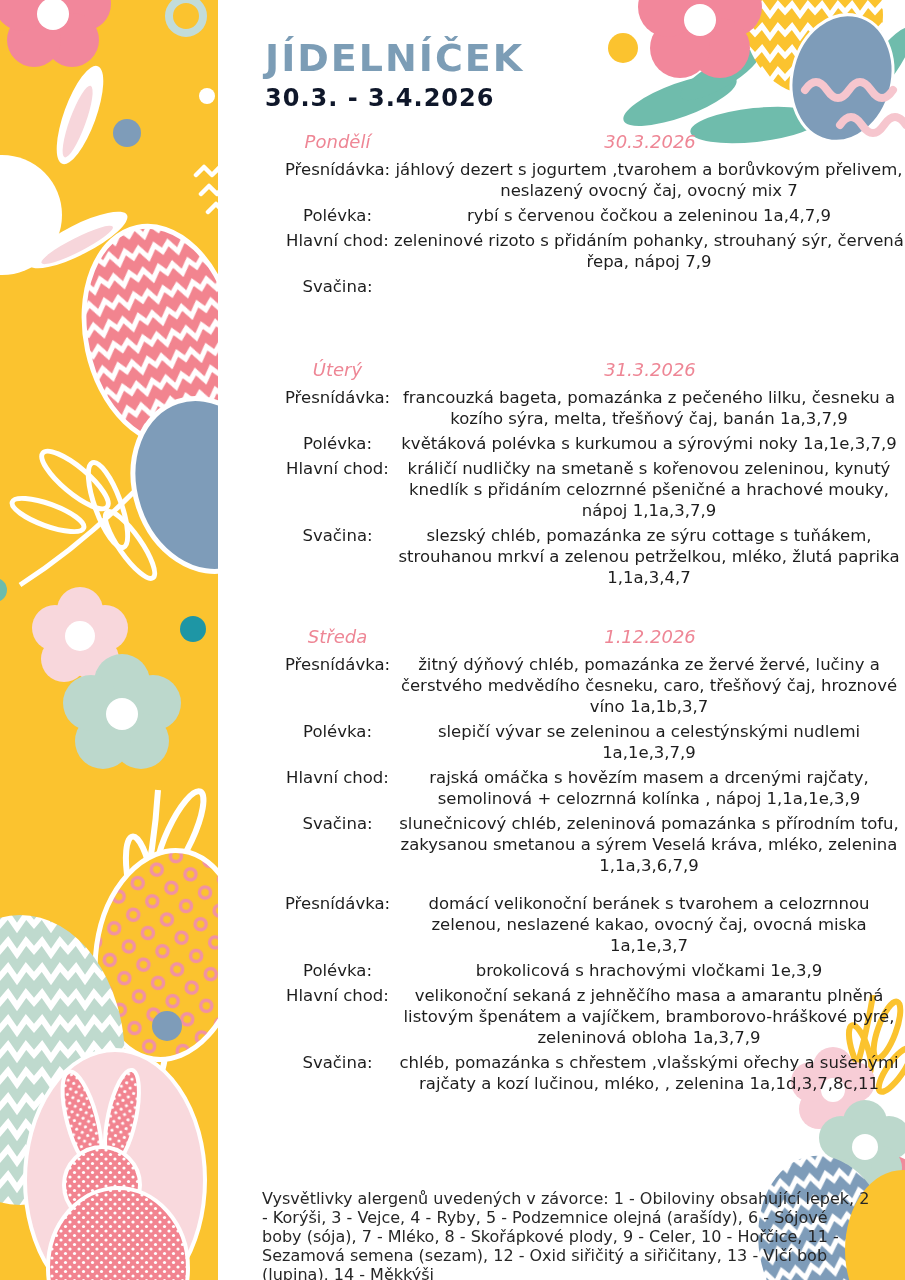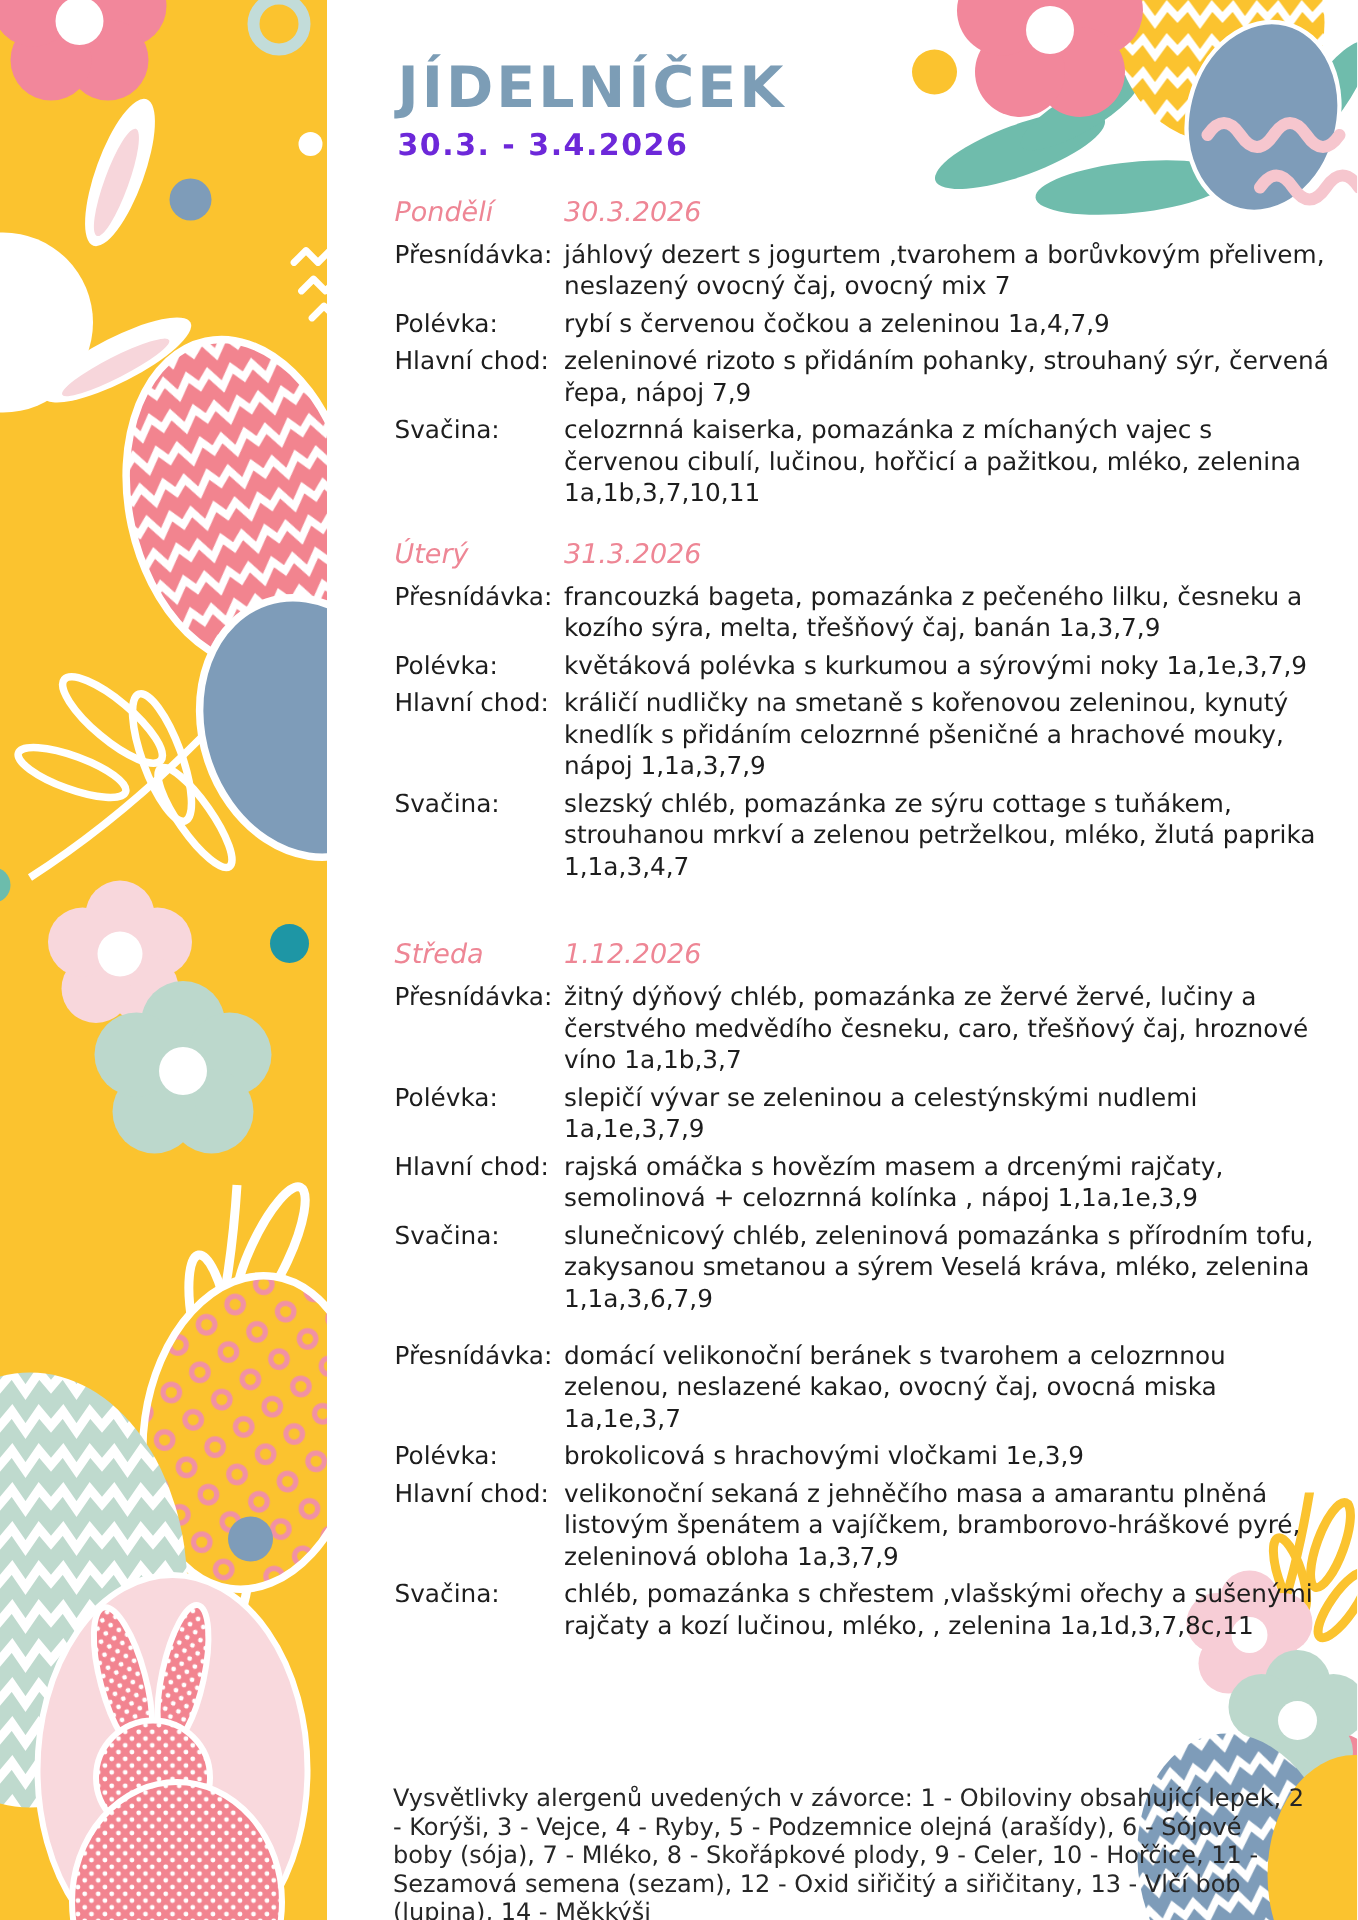--- a/index.html
+++ b/index.html
@@ -10,24 +10,24 @@
   svg{display:block;}
   .sidebar-art{position:absolute;left:0;top:0;}
   .art-top-right{position:absolute;top:0;right:0;}
   .art-bottom-right{position:absolute;bottom:0;right:0;}
 
   .header{position:absolute;left:265px;top:36px;}
   .page-title{
     margin:0;font-size:38px;font-weight:bold;letter-spacing:2px;color:#7C9DB6;
   }
   .date-range{
-    margin:4px 0 0 0;font-size:20px;font-weight:bold;letter-spacing:1px;color:#6d28d9;
-  }
-
-  .day{position:absolute;left:263px;width:625px;}
+    margin:4px 0 0 0;font-size:24px;font-weight:bold;letter-spacing:1px;color:#0f172a;
+  }
+
+  .day{position:absolute;left:281px;width:625px;text-align:center;}
   .day-0{top:131px;}
   .day-1{top:359px;}
   .day-2{top:626px;}
   .day-3{top:893px;}
   .day-header{
     display:grid;grid-template-columns:113px 1fr;
     font-style:italic;font-size:18px;color:#EE8695;margin-bottom:7px;
   }
   .meal{
     display:grid;grid-template-columns:113px 510px;
@@ -238,21 +238,20 @@
     <div class="meal">
       <span class="meal-label">Polévka:</span>
       <span class="meal-text">rybí s červenou čočkou a zeleninou 1a,4,7,9</span>
     </div>
     <div class="meal">
       <span class="meal-label">Hlavní chod:</span>
       <span class="meal-text">zeleninové rizoto s přidáním pohanky, strouhaný sýr, červená řepa, nápoj 7,9</span>
     </div>
     <div class="meal">
       <span class="meal-label">Svačina:</span>
-      <span class="meal-text">celozrnná kaiserka, pomazánka z míchaných vajec s červenou cibulí, lučinou, hořčicí a pažitkou, mléko, zelenina 1a,1b,3,7,10,11</span>
     </div>
   </div>
 
   <div class="day day-1">
     <div class="day-header">
       <span>Úterý</span>
       <span>31.3.2026</span>
     </div>
     <div class="meal">
       <span class="meal-label">Přesnídávka:</span>

